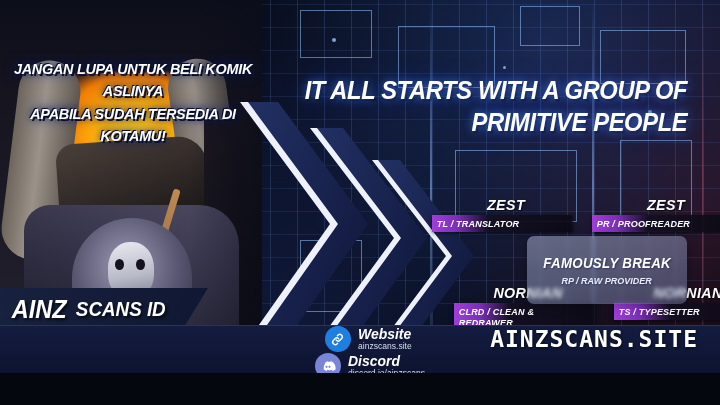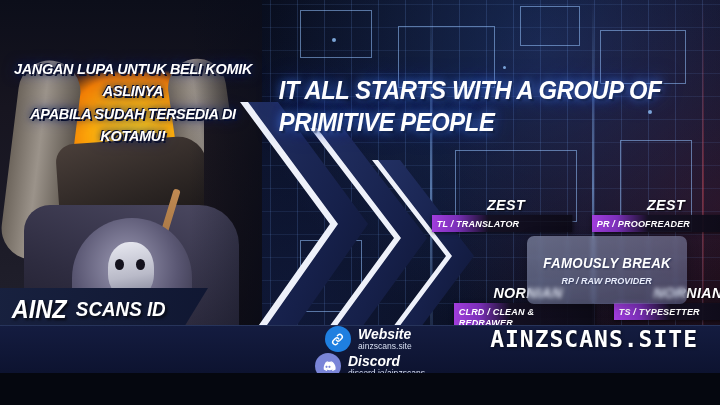--- a/index.html
+++ b/index.html
@@ -59,21 +59,21 @@
        transform:scaleX(.94);text-shadow:2px 2px 3px rgba(0,0,0,.7);}
   .nameplate .small{font-size:20px;margin-left:5px;}
 
   
   .chev{position:absolute;z-index:6;}
   .chev i{position:absolute;display:block;}
   .chev .wh{background:#eef1fa;}
   .chev .nv{background:linear-gradient(115deg,#223063,#16204a 60%,#0e1533);}
 
   
-  .title{position:absolute;left:268px;top:74px;width:430px;text-align:left;z-index:10;}
+  .title{position:absolute;left:268px;top:74px;width:430px;text-align:right;z-index:10;}
   .title div{color:#fff;font-weight:bold;font-style:italic;font-size:25px;line-height:1.28;letter-spacing:-.4px;
        transform:scaleX(.95);text-shadow:0 0 10px rgba(70,120,230,.85),0 0 22px rgba(40,80,190,.75),2px 2px 2px rgba(0,0,0,.6);}
 
   
   .credits{position:absolute;left:400px;top:196px;width:310px;height:140px;z-index:11;margin-left:32px;}
   .cred{position:absolute;width:148px;}
   .cred .nm{color:#fff;font-weight:bold;font-style:italic;font-size:15px;letter-spacing:.4px;
        text-align:center;text-shadow:1px 1px 2px rgba(0,0,0,.85);transform:scaleX(.95);margin-bottom:2px;}
   .cred .role{display:block;font-size:9.5px;font-weight:bold;font-style:italic;color:#fff;
        padding:2.5px 4px 3px 5px;letter-spacing:.2px;transform:scaleX(.95);transform-origin:left;

